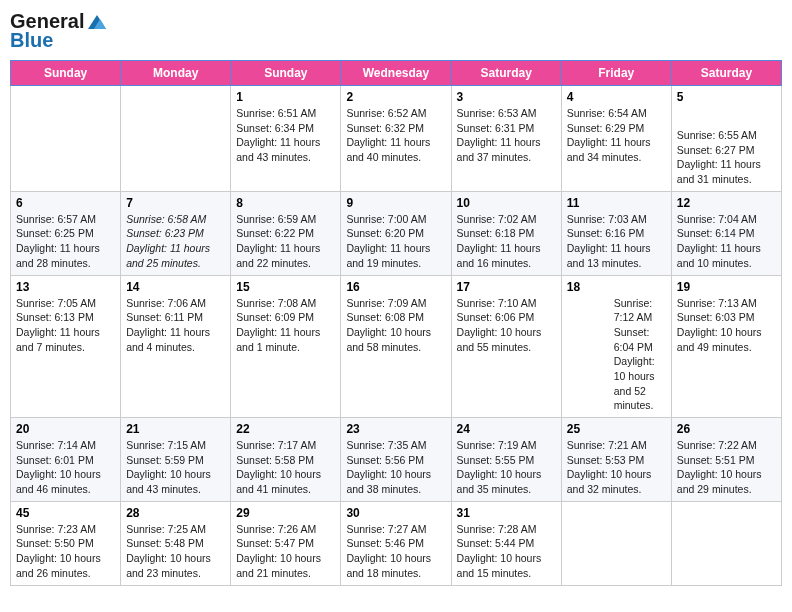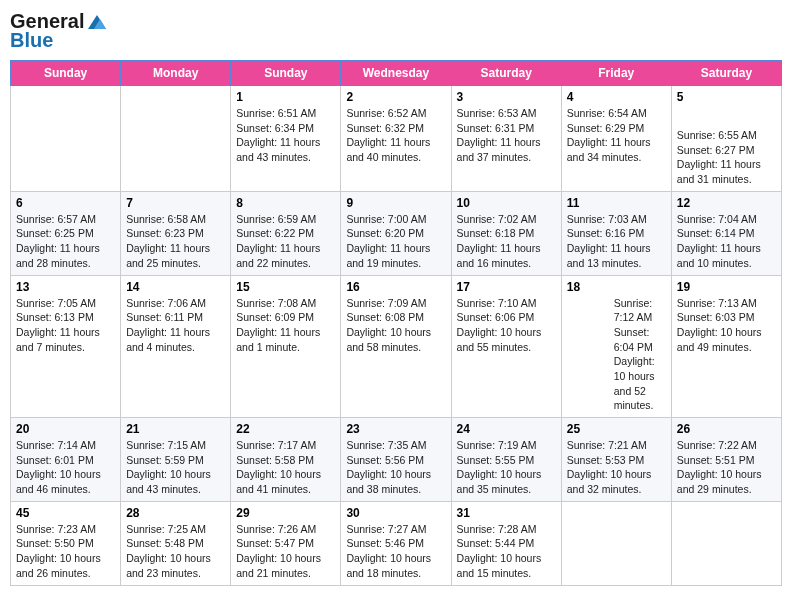--- a/index.html
+++ b/index.html
@@ -142,21 +142,21 @@
       </tr>
       <tr>
         <td>
           <span class="day-num">6</span>
           <div class="day-info" style="white-space: pre-line;">Sunrise: 6:57 AM
 Sunset: 6:25 PM
 Daylight: 11 hours and 28 minutes.</div>
         </td>
         <td>
           <span class="day-num">7</span>
-          <div class="day-info" style="white-space: pre-line;">Sunrise: 6:58 AM
+          <div class="day-info" style="white-space: pre-line; font-style: italic;">Sunrise: 6:58 AM
 Sunset: 6:23 PM
 Daylight: 11 hours and 25 minutes.</div>
         </td>
         <td>
           <span class="day-num">8</span>
           <div class="day-info" style="white-space: pre-line;">Sunrise: 6:59 AM
 Sunset: 6:22 PM
 Daylight: 11 hours and 22 minutes.</div>
         </td>
         <td>

